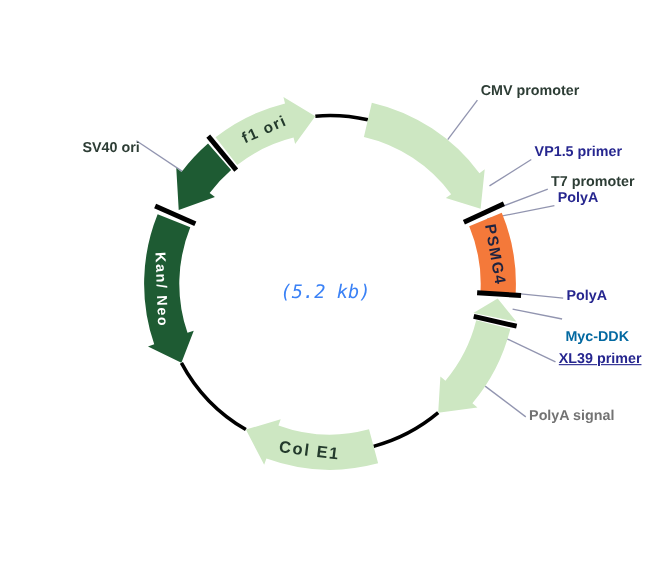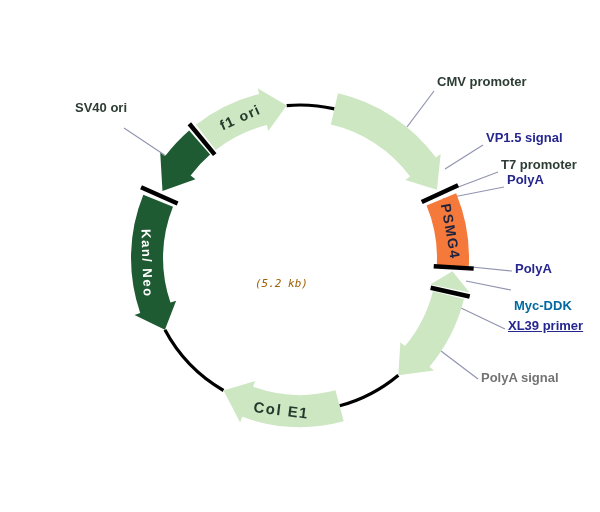--- a/index.html
+++ b/index.html
@@ -10,23 +10,23 @@
   .stage svg{position:absolute;left:0;top:0;}
   .callout{
     position:absolute;font-size:13px;font-weight:bold;white-space:nowrap;line-height:15px;
   }
   .center-title{
     position:absolute;left:254px;top:236px;
     font-family:"DejaVu Sans Mono","Liberation Mono",monospace;
     font-weight:bold;font-size:21px;color:#000000;white-space:nowrap;
   }
   .center-size{
-    position:absolute;left:255px;top:277px;
+    position:absolute;left:255px;top:256px;
     font-family:"DejaVu Sans Mono","Liberation Mono",monospace;
-    font-style:italic;font-size:11px;color:#a16207;white-space:nowrap;
+    font-style:italic;font-size:17px;color:#3b82f6;white-space:nowrap;
   }
 </style>
 </head>
 <body>
 
 <div class="stage" id="stage">
   <svg id="map-svg" width="600" height="512" viewBox="0 0 600 512">
       <line x1="434" y1="91" x2="407" y2="127" stroke="#9295b0" stroke-width="1.2"></line>
       <line x1="483" y1="145" x2="445" y2="169" stroke="#9295b0" stroke-width="1.2"></line>
       <line x1="498" y1="172" x2="453" y2="189" stroke="#9295b0" stroke-width="1.2"></line>
@@ -52,21 +52,21 @@
       <line x1="430.6700134769455" y1="287.6874986810086" x2="469.675987649168" y2="296.5494385857873" stroke="#000000" stroke-width="4.5"></line>
       <line x1="177.58490867589148" y1="203.49728982784274" x2="141.04309037018746" y2="187.2278241048107" stroke="#000000" stroke-width="4.5"></line>
       <line x1="214.7655184827796" y1="154.60230582604552" x2="189.32238967166907" y2="123.73732249053671" stroke="#000000" stroke-width="4.5"></line>
       <text transform="translate(450.7 231.4) rotate(80)" text-anchor="middle" dominant-baseline="central" fill="#1e2340" font-size="14" font-weight="bold" letter-spacing="1.5" font-family="&quot;Liberation Sans&quot;, sans-serif">PSMG4</text>
       <text transform="translate(281.4 409.9) rotate(7)" text-anchor="middle" dominant-baseline="central" fill="#233a2c" font-size="15" font-weight="bold" letter-spacing="1.5" font-family="&quot;Liberation Sans&quot;, sans-serif">Col E1</text>
       <text transform="translate(147.1 263.3) rotate(88)" text-anchor="middle" dominant-baseline="central" fill="#ffffff" font-size="13" font-weight="bold" letter-spacing="1.5" font-family="&quot;Liberation Sans&quot;, sans-serif">Kan/ Neo</text>
       <text transform="translate(240.2 117.2) rotate(-24)" text-anchor="middle" dominant-baseline="central" fill="#233a2c" font-size="14" font-weight="bold" letter-spacing="1.5" font-family="&quot;Liberation Sans&quot;, sans-serif">f1 ori</text>
     </svg>
   <div class="center-size">(5.2 kb)</div>
 <div class="callout" style="color: rgb(45, 61, 53); left: 437px; top: 74px;">CMV promoter</div>
-    <div class="callout" style="color: rgb(38, 38, 143); left: 486px; top: 130px;">VP1.5 signal</div>
+    <div class="callout" style="color: rgb(38, 38, 143); left: 486px; top: 130px;">VP1.5 primer</div>
     <div class="callout" style="color: rgb(45, 61, 53); left: 501px; top: 157px;">T7 promoter</div>
     <div class="callout" style="color: rgb(38, 38, 143); left: 507px; top: 172px;">PolyA</div>
     <div class="callout" style="color: rgb(38, 38, 143); left: 515px; top: 261px;">PolyA</div>
     <div class="callout" style="color: #0369a1; left: 514px; top: 298px;">Myc-DDK</div>
     <div class="callout" style="color: rgb(38, 38, 143); left: 508px; top: 318px; text-decoration: underline;">XL39 primer</div>
     <div class="callout" style="color: #737373; left: 481px; top: 370px;">PolyA signal</div>
-    <div class="callout" style="color: rgb(45, 61, 53); left: 75px; top: 100px;">SV40 ori</div>
+    <div class="callout" style="color: rgb(45, 61, 53); left: 75px; top: 126px;">SV40 ori</div>
   </div>
 
 </body></html>

